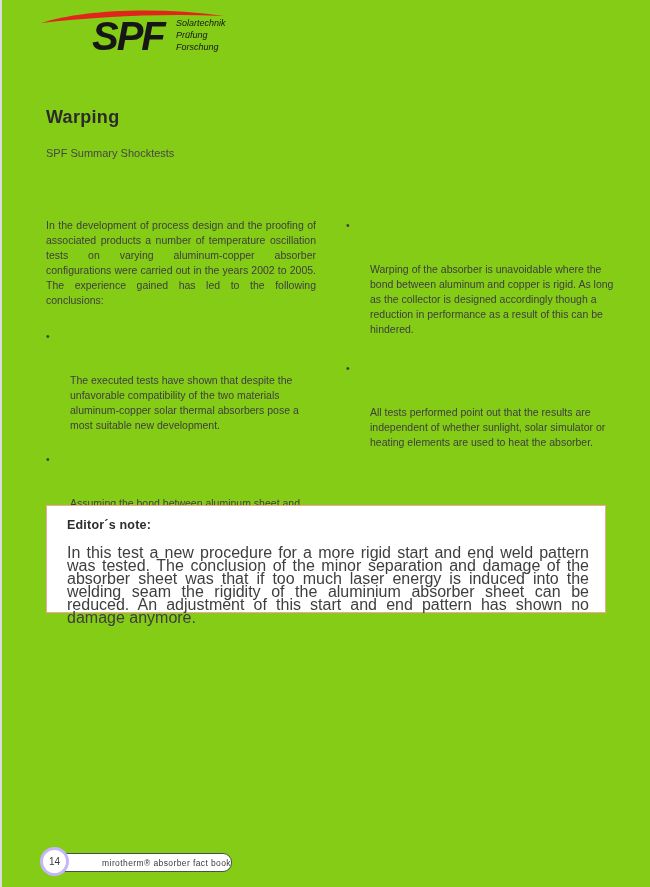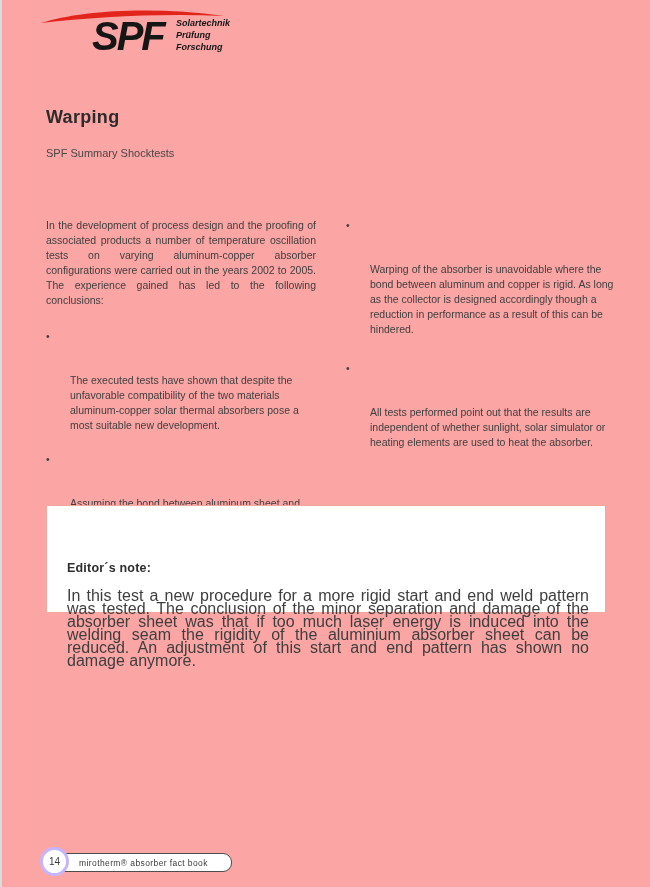--- a/index.html
+++ b/index.html
@@ -3,42 +3,42 @@
 <meta charset="utf-8">
 <style>
   * { margin: 0; padding: 0; box-sizing: border-box; }
   html, body { background: #ffffff; }
   body { font-family: "Liberation Sans", sans-serif; }
 
   .page {
     position: relative;
     width: 650px;
     height: 887px;
-    background: #fca5a5;
+    background: #84cc16;
     overflow: hidden;
   }
 
   .page-edge {
     position: absolute;
     left: 0; top: 0;
     width: 2px; height: 100%;
     background: #dcdcdc;
   }
 
   
   .logo { position: absolute; left: 40px; top: 8px; width: 200px; }
   .logo-swoosh { position: absolute; left: 0; top: 0; width: 185px; height: 18px; }
   .logo-brand {
     position: absolute; left: 52px; top: 8px;
     font-size: 40px; font-weight: bold; font-style: italic;
     letter-spacing: -2px; color: #161616; line-height: 1;
   }
   .logo-tagline {
     position: absolute; left: 136px; top: 9px;
-    font-size: 9px; font-weight: bold; font-style: italic;
+    font-size: 9px; font-weight: normal; font-style: italic;
     color: #161616; line-height: 12px; white-space: nowrap;
   }
 
   
   .section-tab {
     position: absolute; left: 0; top: 84px;
     width: 33px; height: 86px;
     background: #b4b4b4;
     display: flex; align-items: center; justify-content: center;
   }
@@ -74,35 +74,34 @@
   .editor-box {
     position: absolute; left: 46px; top: 505px;
     width: 560px; height: 108px;
     border: 1px solid #f0a79e;
     background: #ffffff;
     padding: 12px 16px 0 20px;
   }
   .editor-title {
     font-size: 12.5px; font-weight: bold; color: #2e2e2e;
     letter-spacing: 0.2px;
-    margin-top: 43px;
   }
   .editor-text {
     margin-top: 14px;
     font-size: 16px; line-height: 13px; color: #3e3e3e;
     text-align: justify;
   }
 
   
   .footer-pill {
     position: absolute; left: 52px; top: 853px;
     width: 180px; height: 19px;
     border: 1px solid #4d4d4d; border-radius: 9px;
     background: #ffffff;
-    display: flex; align-items: center; justify-content: flex-start;
+    display: flex; align-items: center; justify-content: flex-end;
   }
   .footer-pill .booktitle {
     font-size: 8.5px; color: #3a3a3a; letter-spacing: 0.4px;
     padding-left: 26px;
   }
   .footer-circle {
     position: absolute; left: 40px; top: 847px;
     width: 29px; height: 29px;
     border: 3px solid #c4b5fd; border-radius: 50%;
     background: #ffffff;

